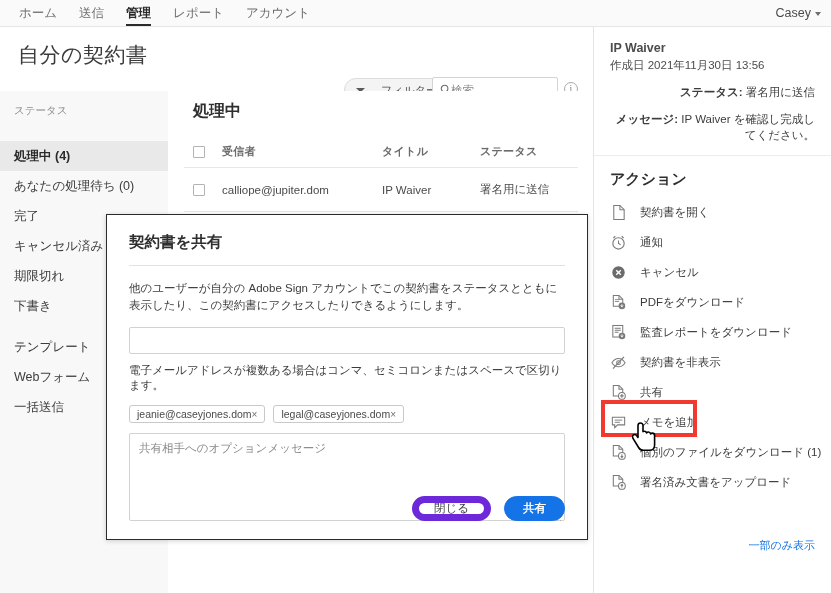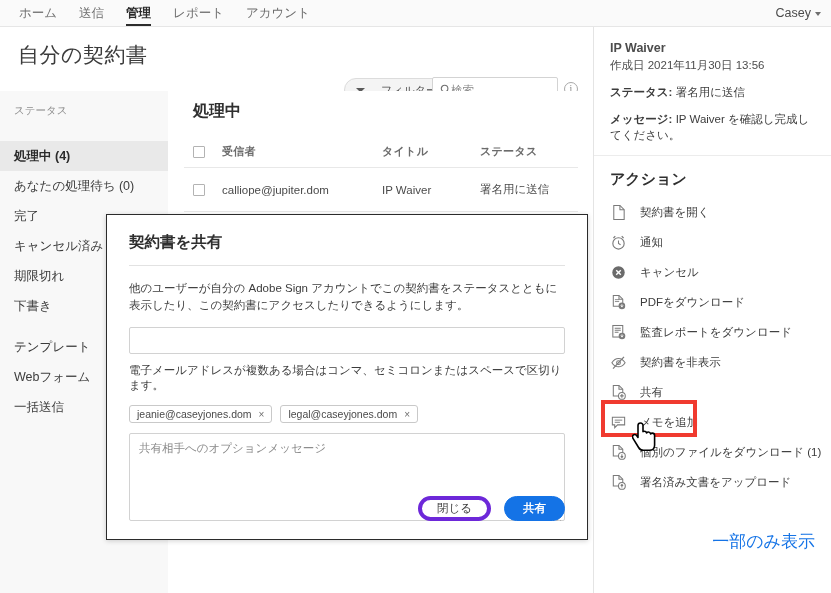--- a/index.html
+++ b/index.html
@@ -111,35 +111,35 @@
   }
 
   
   .rpanel {
     position: absolute; top: 27px; right: 0; width: 238px; height: 566px;
     background: #fff; border-left: 1px solid #e4e4e4;
   }
   .rp-info { padding: 14px 16px 12px 16px; border-bottom: 1px solid #ececec; }
   .rp-name { font-size: 12.5px; font-weight: bold; color: #4c4c4c; }
   .rp-created { font-size: 11.5px; color: #4c4c4c; margin-top: 3px; }
-  .rp-line { font-size: 11.5px; color: #3c3c3c; margin-top: 11px; line-height: 16px; }
+  .rp-line { font-size: 11.5px; color: #3c3c3c; margin-top: 11px; line-height: 16px; text-align: right; }
   .rp-line b { font-weight: bold; }
   .rp-actions-hd {
     font-size: 15px; font-weight: bold; color: #2f2f2f;
     padding: 14px 16px 8px 16px;
   }
   .act {
     display: flex; align-items: center; gap: 13px;
     padding: 0 16px; height: 30px; cursor: pointer; position: relative;
   }
   .act-label { font-size: 11.5px; color: #3c3c3c; white-space: nowrap; }
   .act-ico { width: 17px; height: 17px; flex: 0 0 17px; display:block; }
   .show-less {
     position: absolute; right: 16px; bottom: 40px;
-    font-size: 17px; color: #1473e6; cursor: pointer; text-decoration: none;
+    font-size: 11px; color: #1473e6; cursor: pointer; text-decoration: none;
   }
   .hl-box {
     position: absolute; left: 601px; top: 400px; width: 96px; height: 37px;
     border: 4px solid #f03a2f; background: transparent;
     pointer-events: none; z-index: 60;
   }
   .cursor-hand { position: absolute; left: 632px; top: 421px; z-index: 70; pointer-events: none; }
 
   
   .modal {
@@ -156,38 +156,38 @@
     font-size: 11.5px; color: #3c3c3c; line-height: 17px;
     padding: 14px 22px 0 22px;
   }
   .m-input {
     margin: 13px 22px 0 22px; height: 27px;
     border: 1px solid #d2d2d2; background: #fff; border-radius: 2px; cursor: text;
   }
   .m-hint { font-size: 11.5px; color: #3c3c3c; padding: 9px 22px 0 22px; }
   .chips { display: flex; gap: 8px; padding: 12px 22px 0 22px; }
   .chip {
-    display: flex; align-items: center; gap: 7px;
+    display: flex; align-items: center; 
     border: 1px solid #c9c9c9; border-radius: 3px; background: #fff;
     height: 18px; padding: 8px 7px; font-size: 10.5px; color: #4a4a4a;
   }
   .chip-x { color: #6f6f6f; font-size: 10px; cursor: pointer; }
   .m-area {
     position: relative; margin: 10px 22px 0 22px; height: 88px;
     border: 1px solid #d2d2d2; background: #fff; border-radius: 2px; cursor: text;
   }
   .m-area-ph { font-size: 11.5px; color: #8a8a8a; padding: 7px 9px; }
   .resizer { position: absolute; right: 2px; bottom: 2px; width: 10px; height: 10px; }
   .m-btns {
     position: absolute; right: 22px; bottom: 18px;
     display: flex; align-items: center; gap: 13px;
   }
   .btn-sec {
     height: 25px; min-width: 58px; padding: 0 15px;
-    border: 4px solid #6d28d9; border-radius: 13px; background: #fff;
+    border: 7px solid #6d28d9; border-radius: 13px; background: #fff;
     font-size: 11.5px; color: #3c3c3c; cursor: pointer;
     display: flex; align-items: center; justify-content: center;
     font-family: "Liberation Sans", sans-serif;
   }
   .btn-pri {
     height: 25px; min-width: 58px; padding: 0 18px;
     border: 1px solid #1473e6; border-radius: 13px; background: #1473e6;
     font-size: 11.5px; color: #fff; cursor: pointer; font-weight: bold;
     display: flex; align-items: center; justify-content: center;
     font-family: "Liberation Sans", sans-serif;

